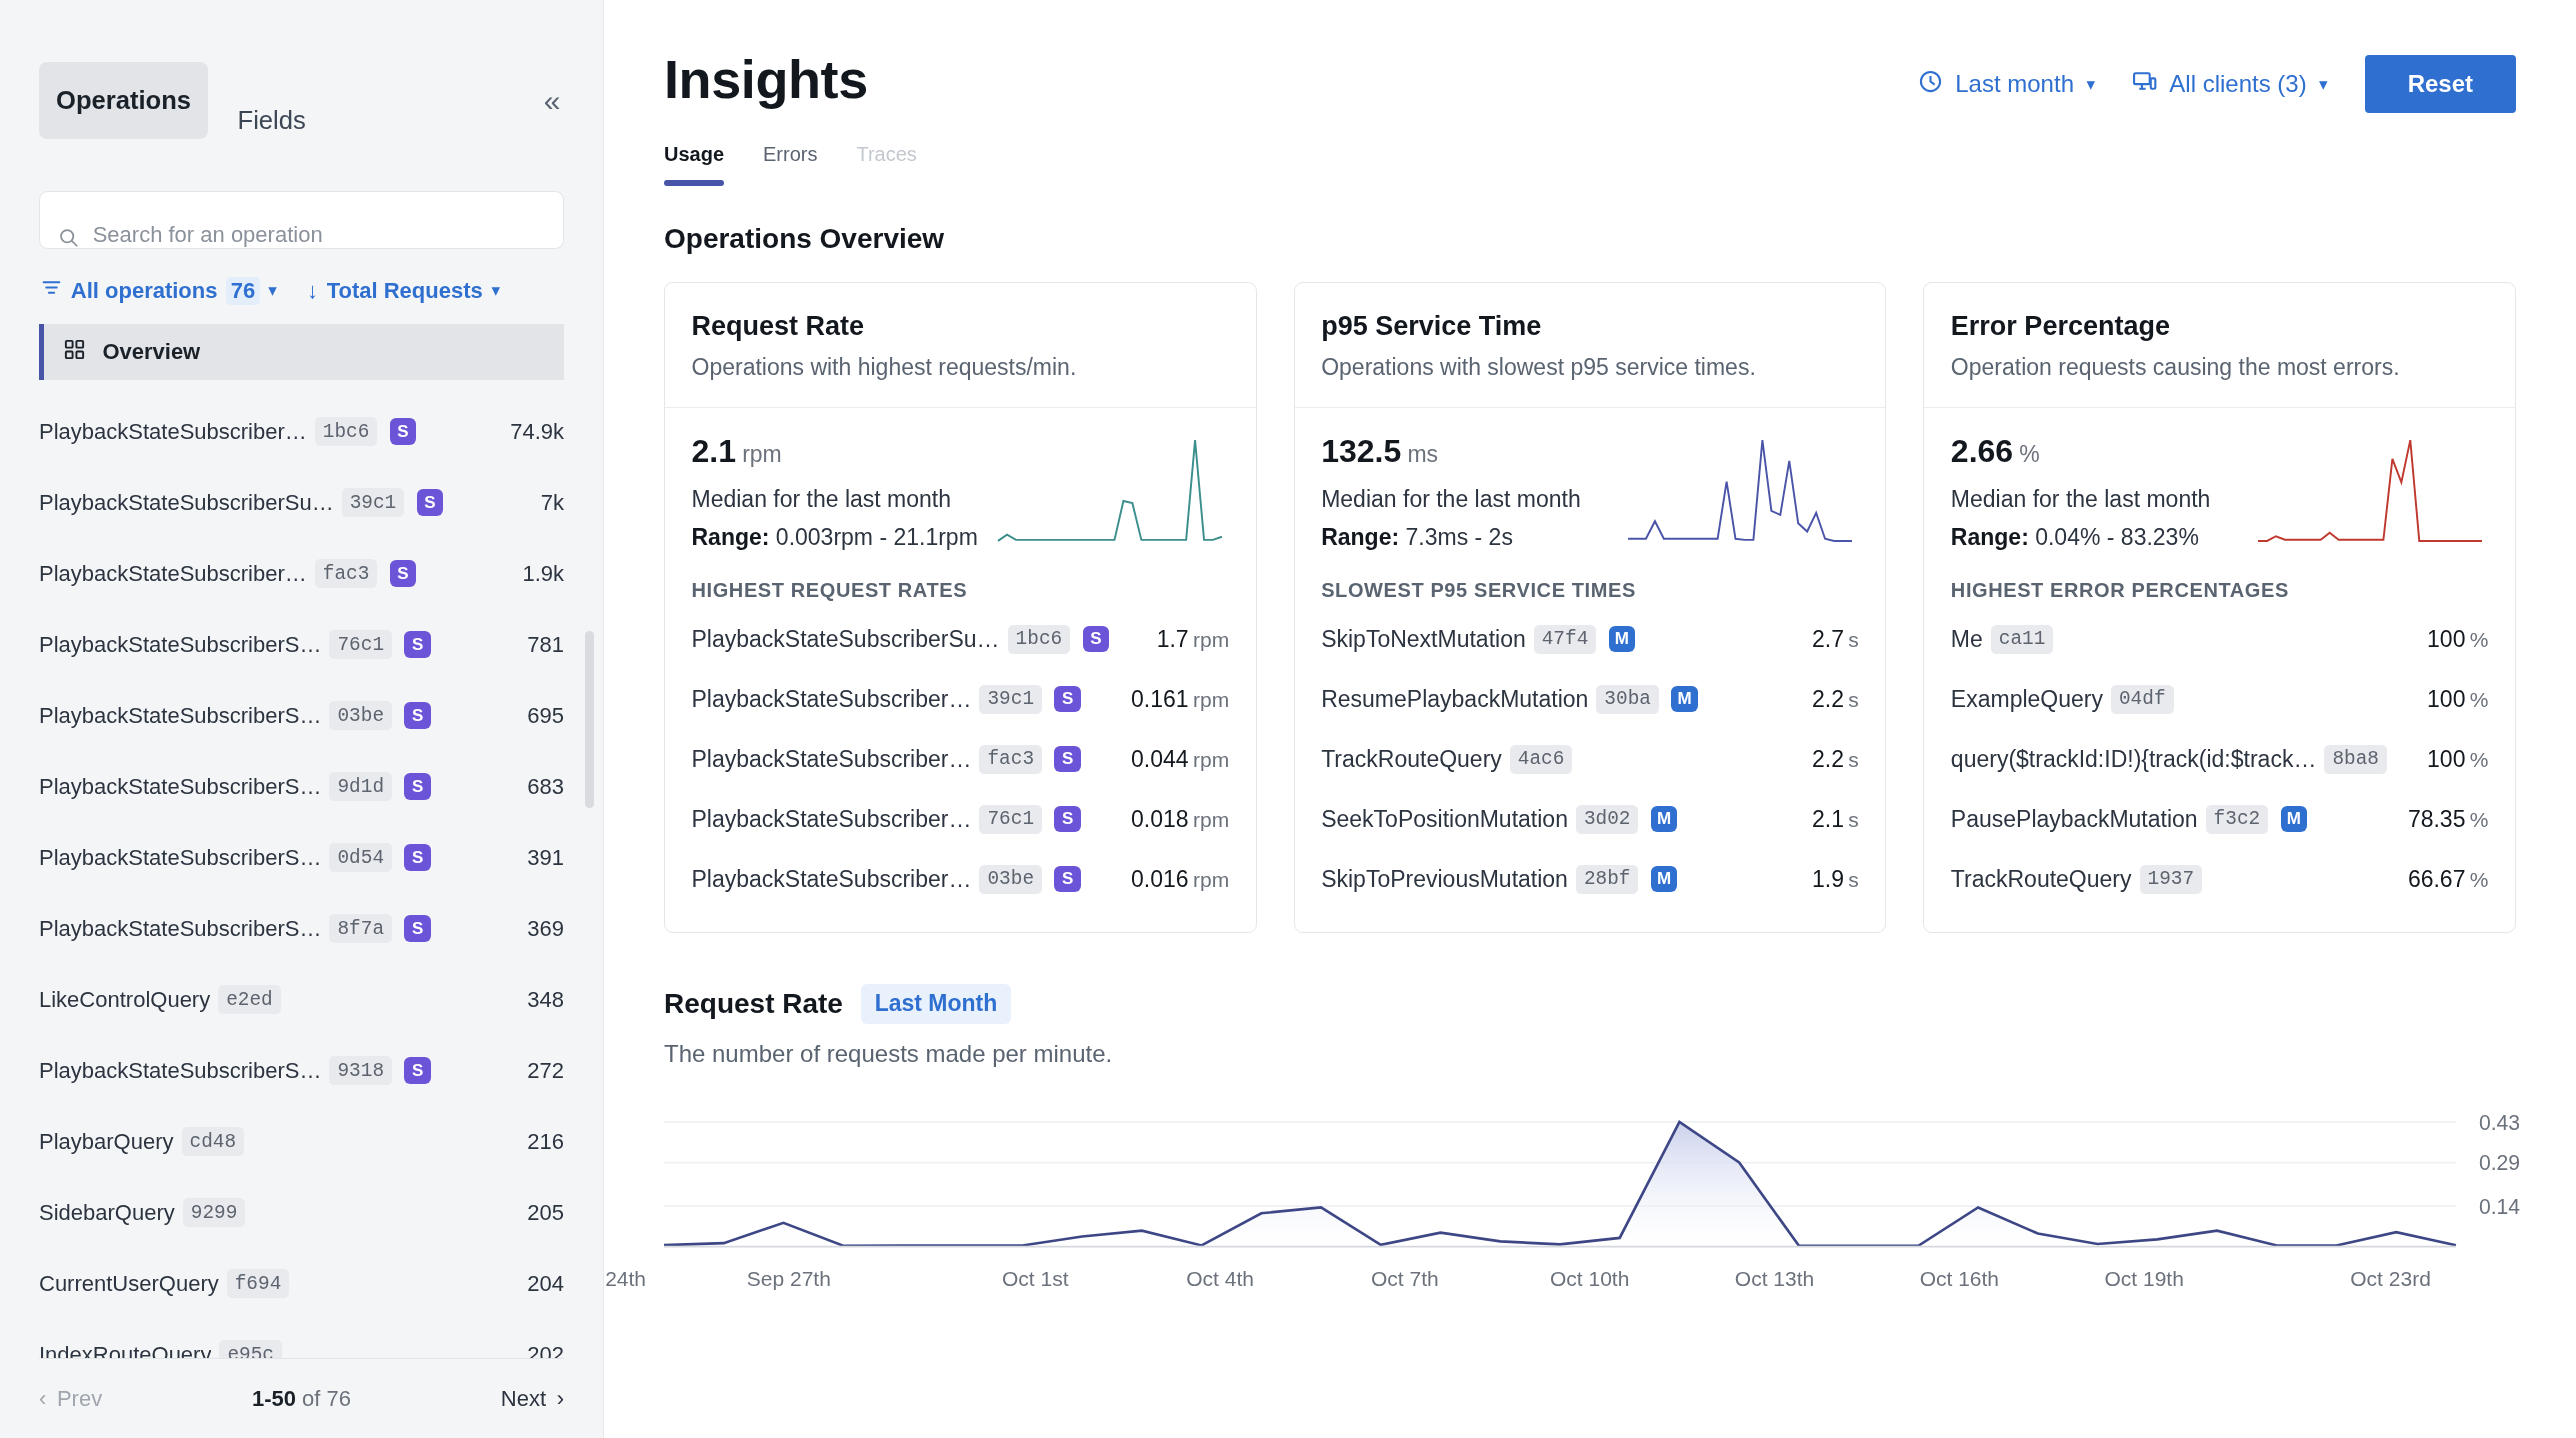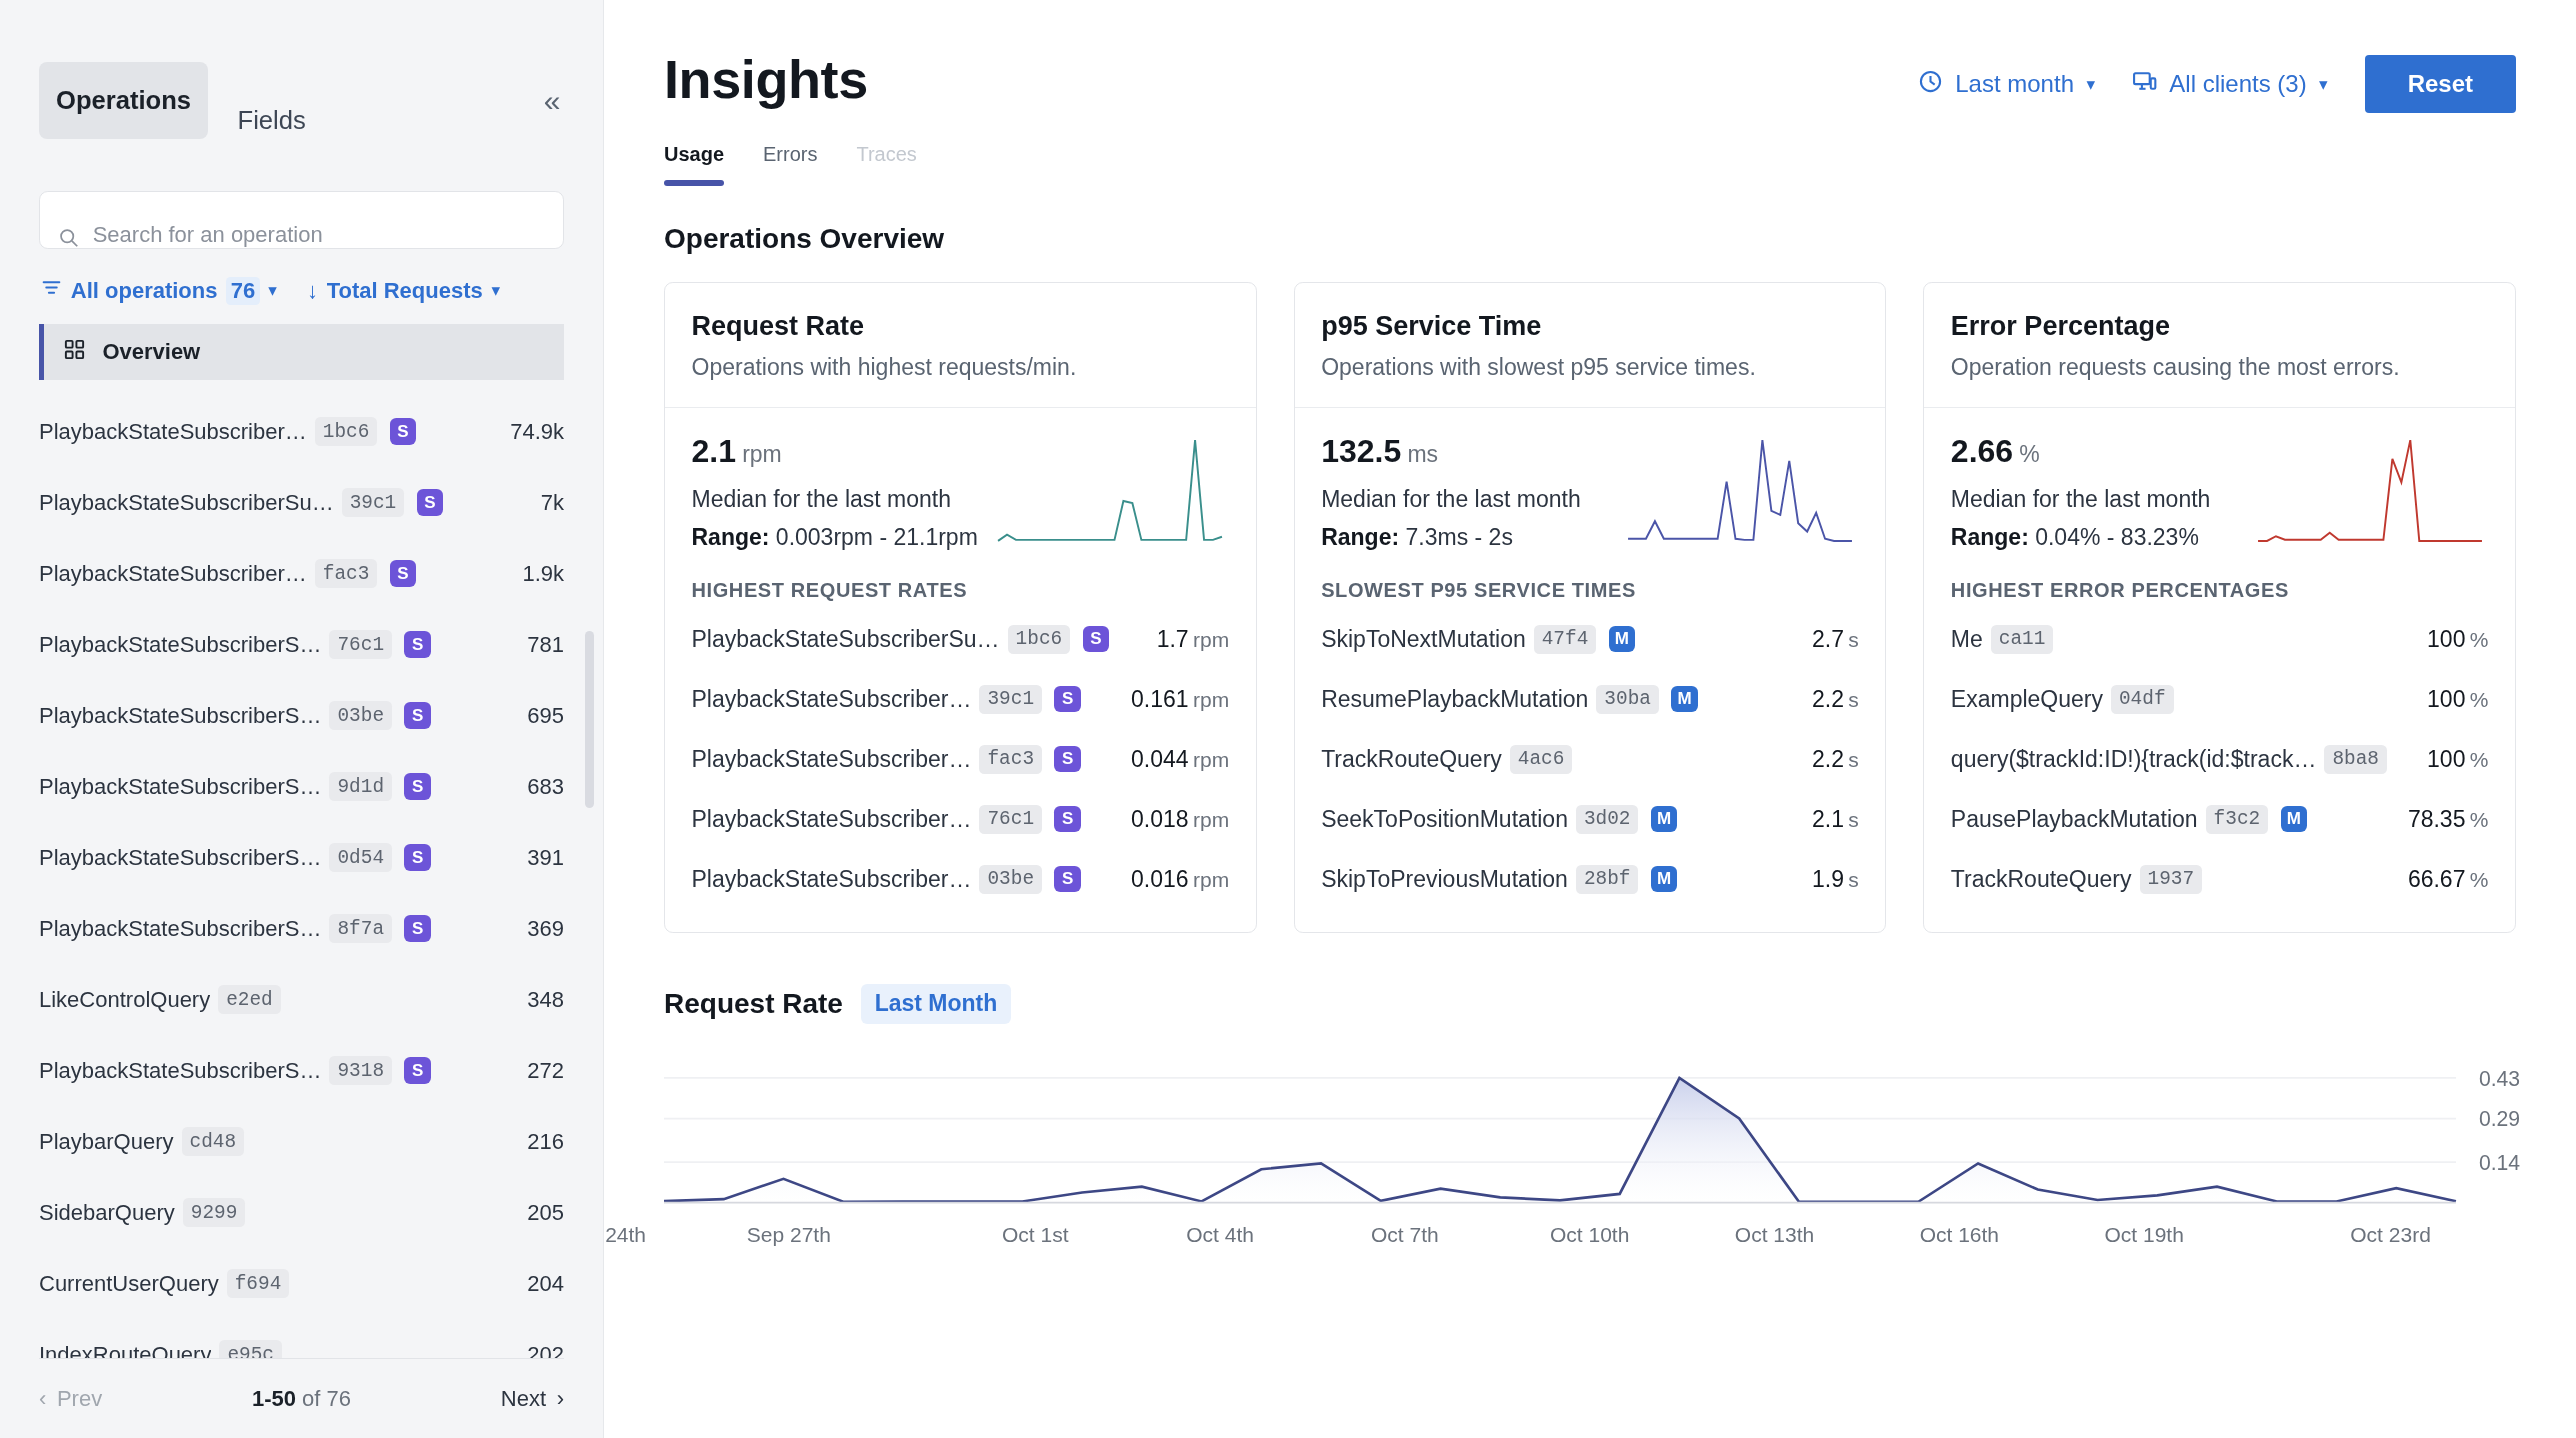--- a/index.html
+++ b/index.html
@@ -487,20 +487,21 @@
               <span class="c-val"><span>66.67</span><span class="u">%</span></span>
             </div>
           </div>
         </div>
       </div>
 
     <div class="rr-head">
       <span class="rr-title">Request Rate</span>
       <span class="rr-badge">Last Month</span>
     </div>
+    <div class="rr-sub">The number of requests made per minute.</div>
 
     <div class="rr-chart">
       <svg id="main-chart" width="1912" height="168" viewBox="0 0 2166 190" preserveAspectRatio="none">
           <defs>
             <linearGradient id="g" x1="0" y1="0" x2="0" y2="1">
               <stop offset="0%" stop-color="#c8cfeb" stop-opacity="0.95"></stop>
               <stop offset="100%" stop-color="#ffffff" stop-opacity="0.25"></stop>
             </linearGradient>
           </defs>
           <line x1="0" x2="2030" y1="130.07999999999998" y2="130.07999999999998" stroke="#eff0f3" stroke-width="2"></line>

